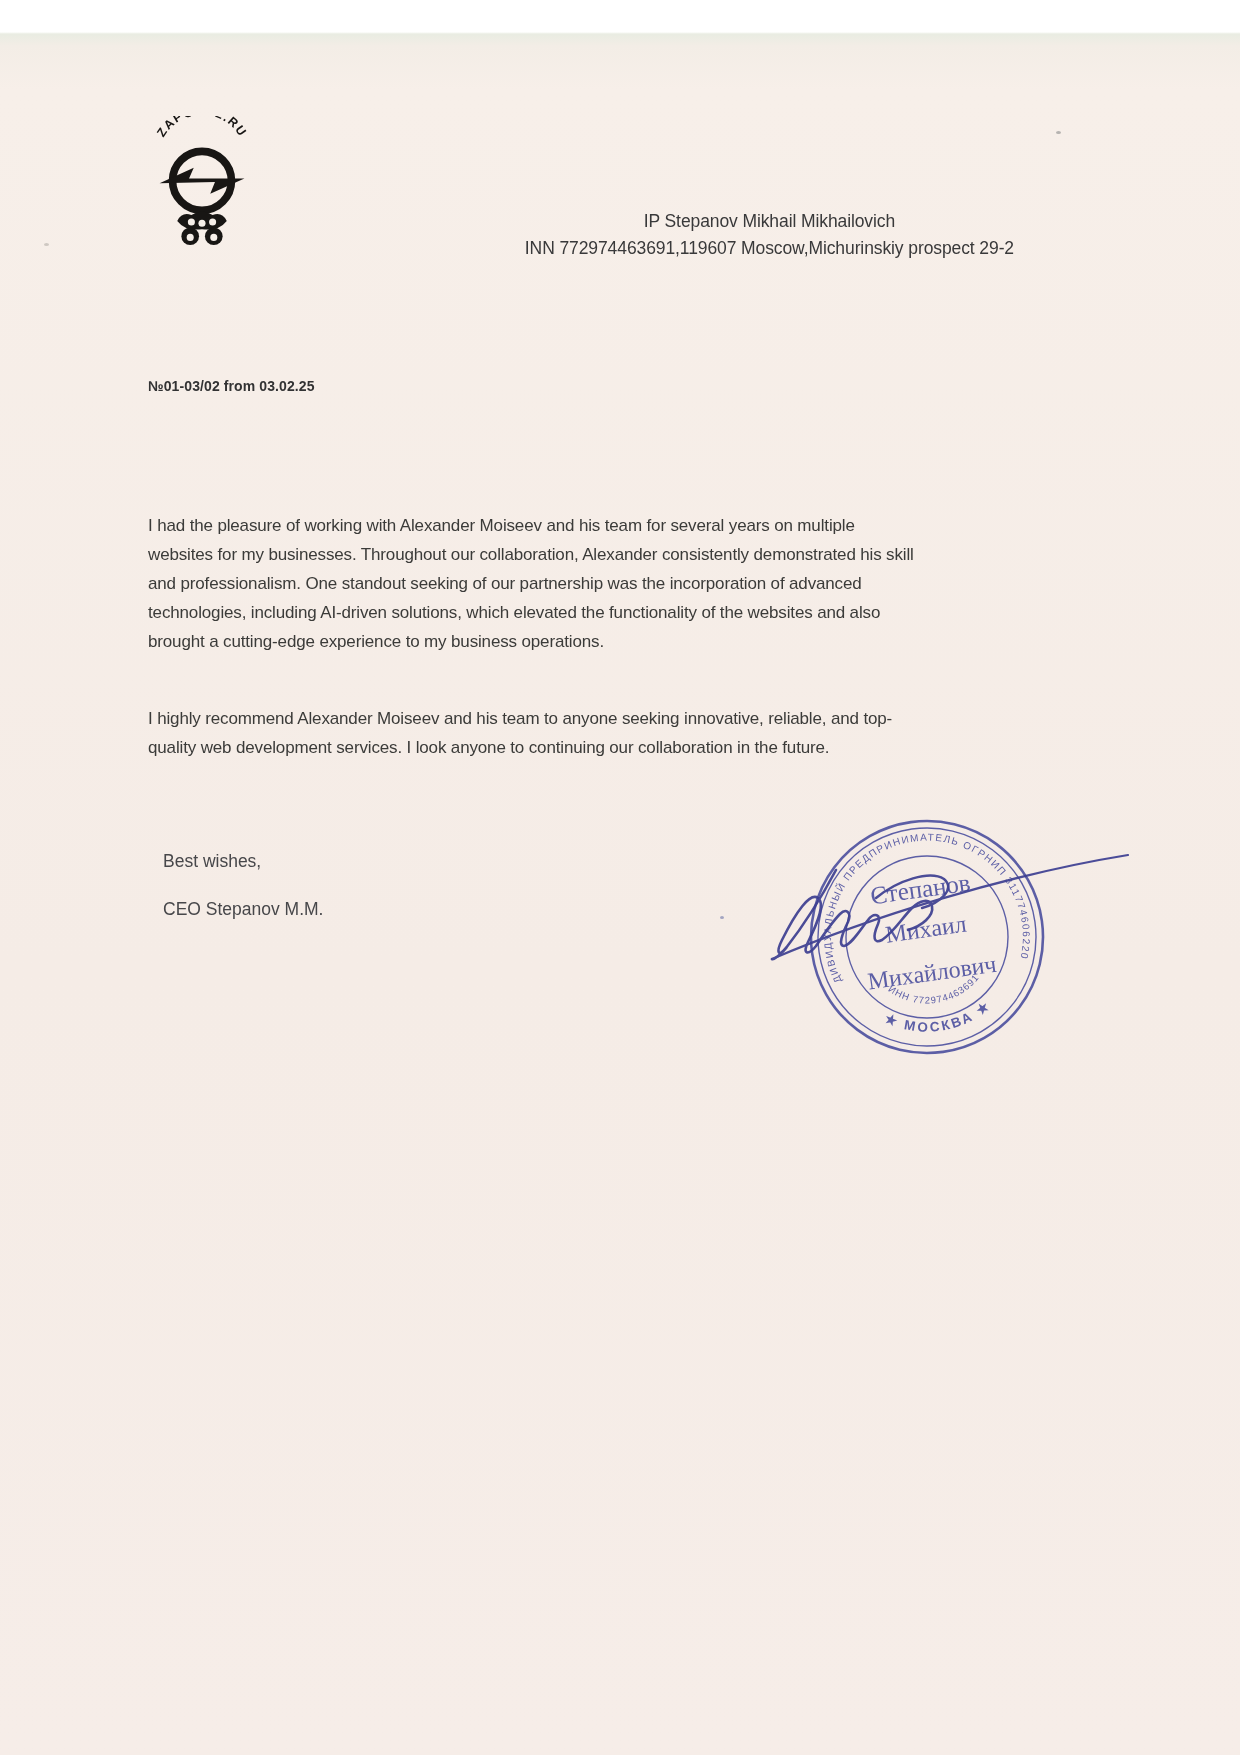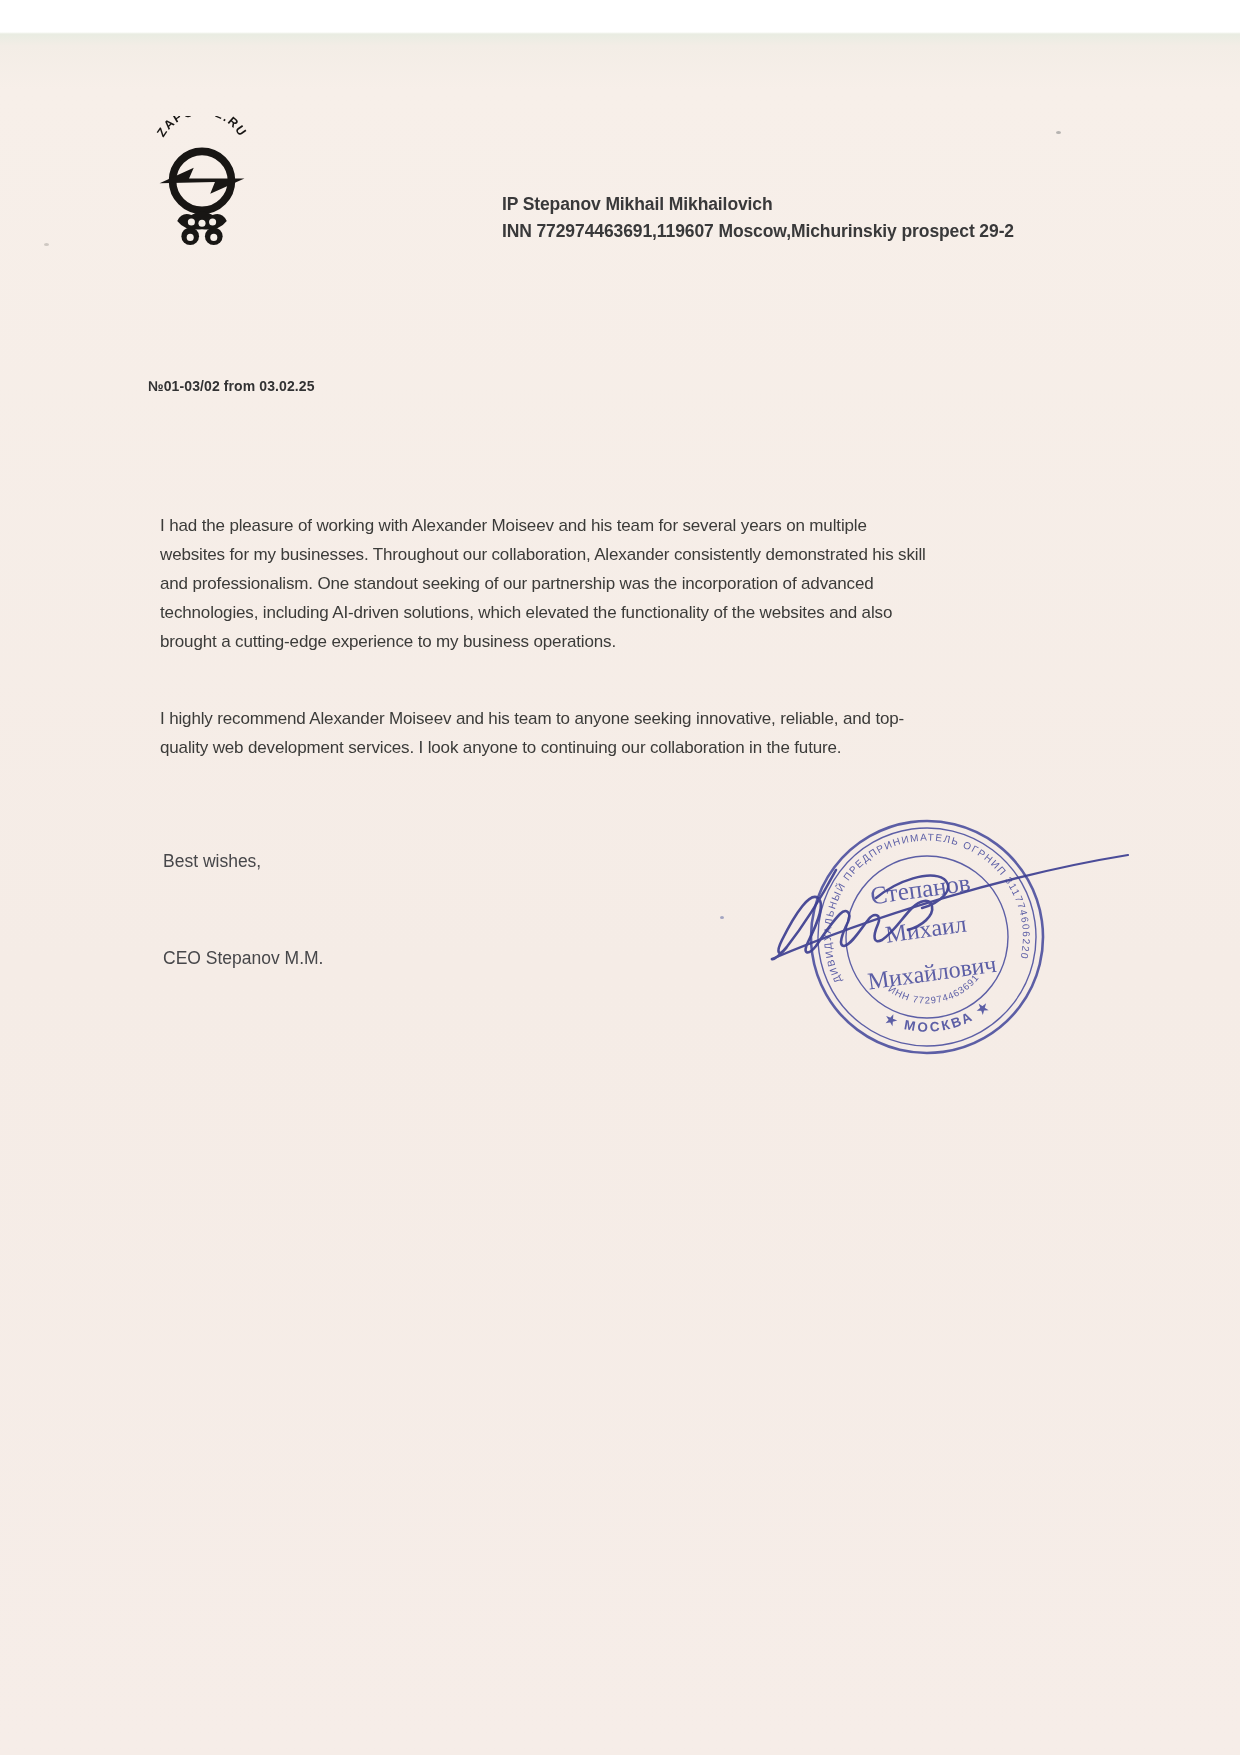--- a/index.html
+++ b/index.html
@@ -2,33 +2,33 @@
 <html><head>
 <meta charset="utf-8">
 <style>
   html,body{margin:0;padding:0;background:#ffffff;}
   .scan{
     position:relative;width:1240px;height:1755px;overflow:hidden;
     background:linear-gradient(180deg,#ffffff 0px,#ffffff 32px,#e9ece2 34px,#f3ede6 46px,#f7efe9 90px,#f5ece6 55%,#f6ede8 100%);
     font-family:"Liberation Sans",sans-serif;color:#3a3a38;
   }
   .hdr{
-    position:absolute;top:191px;right:226px;text-align:left;
-    font-size:17.5px;line-height:27px;letter-spacing:-0.1px;color:#39393a;font-weight:bold;
+    position:absolute;top:208px;right:226px;text-align:center;
+    font-size:17.5px;line-height:27px;letter-spacing:-0.1px;color:#39393a;
   }
   .refline{
     position:absolute;left:148px;top:378px;font-size:14px;font-weight:bold;color:#323233;letter-spacing:0.1px;
   }
   .para{position:absolute;left:148px;font-size:17px;letter-spacing:-0.15px;color:#3b3b39;}
-  .para .ln{white-space:nowrap;height:29px;line-height:29px;margin-left:12px;}
+  .para .ln{white-space:nowrap;height:29px;line-height:29px;}
   .p1{top:511px;}
   .p2{top:704px;}
   .signoff{position:absolute;left:148px;font-size:17.5px;color:#47474a;margin-left:15px;}
   .so1{top:851px;}
-  .so2{top:948px;}
+  .so2{top:899px;}
   .logo{position:absolute;left:143px;top:116px;}
   .stampsig{position:absolute;left:640px;top:780px;filter:blur(0.3px);}
   .speck{position:absolute;border-radius:50%;}
   .speck.a{left:1056px;top:131px;width:5px;height:3px;background:#9a9a98;opacity:.7;}
   .speck.b{left:720px;top:916px;width:4px;height:3px;background:#8f94b8;opacity:.8;}
   .speck.c{left:44px;top:243px;width:5px;height:3px;background:#c4beb8;opacity:.8;}
   .stamp-serif{font-family:"Liberation Serif",serif;}
 </style>
 </head>
 <body>

